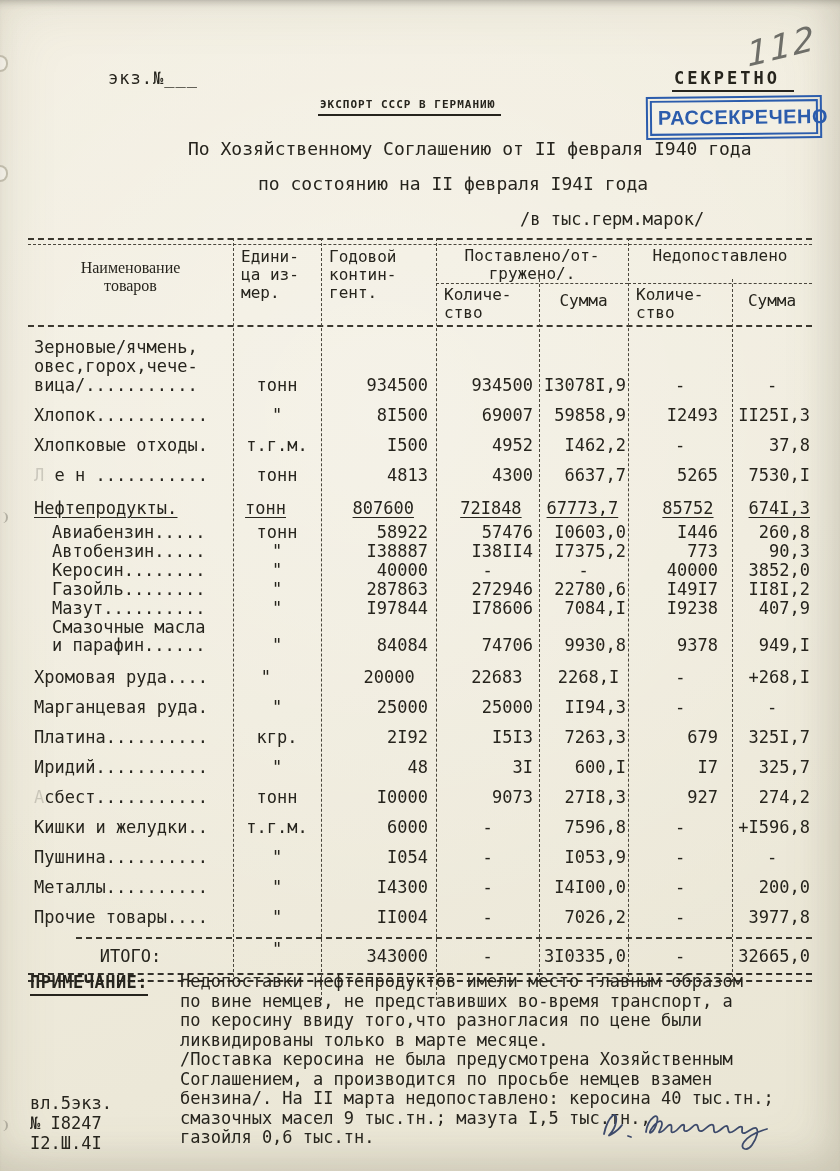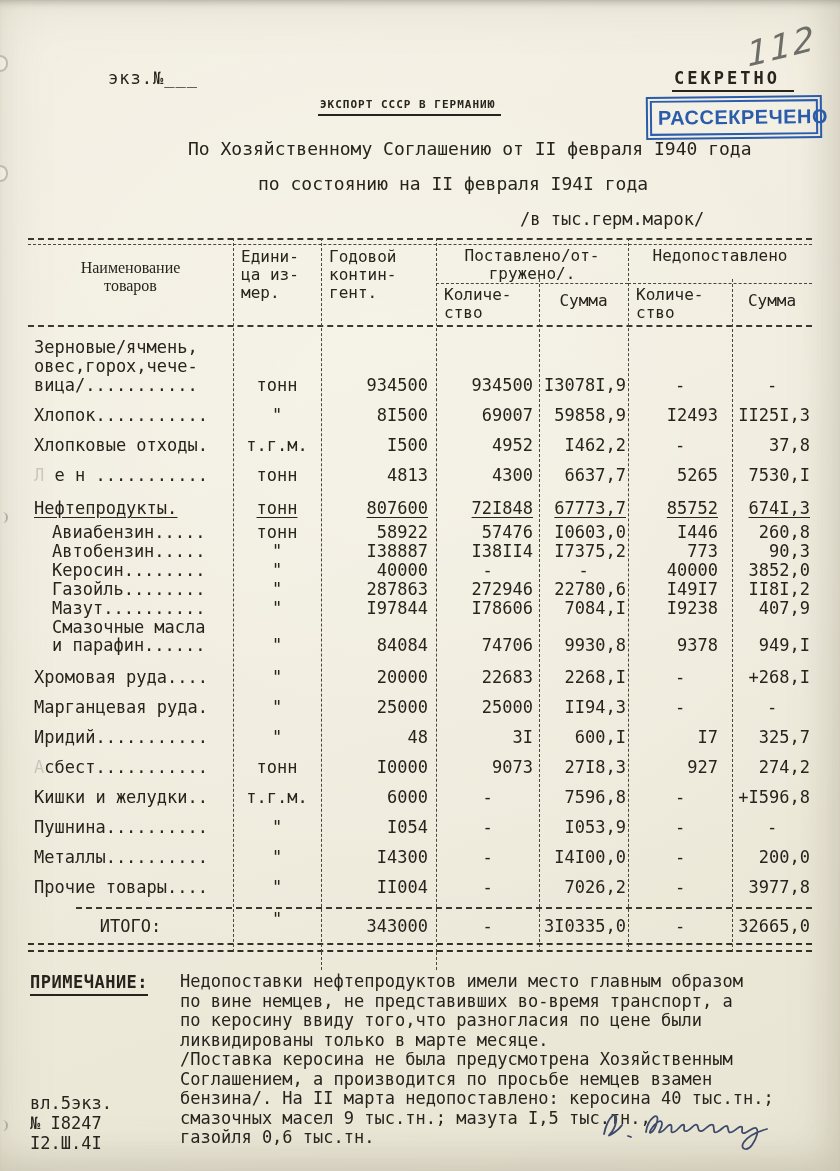--- a/index.html
+++ b/index.html
@@ -44,21 +44,21 @@
   .g-sub{display:flex;flex:1;}
   .g-sub .q{width:103px;padding:2px 0 0 8px;box-sizing:border-box;}
   .g2 .g-sub .q{width:104px;}
   .g-sub .s{flex:1;text-align:center;padding-top:8px;}
   .t-hsep{height:0;border-top:2px dashed #3b382f;}
   
   .t-body{font-size:17px;line-height:19px;padding-bottom:10px;}
   .t-row{display:flex;align-items:flex-end;margin-top:11px;}
   .t-row.tight{margin-top:1px;line-height:18px;}
   .t-row.fs{margin-top:5px;}
-  .t-row.gg{margin-top:14px;}
+  .t-row.gg{margin-top:14px;gap:12px;}
   .c{box-sizing:border-box;}
   .c.name{width:205px;padding-left:6px;}
   .c.name.indent{padding-left:24px;}
   .c.unit{width:88px;text-align:center;align-self:flex-start;}
   .t-row.ml .c.unit{align-self:flex-end;}
   .c.num{text-align:right;}
   .c.annual{width:115px;padding-right:8px;}
   .c.dq{width:103px;padding-right:6px;}
   .c.ds{width:89px;padding-right:2px;}
   .c.sq{width:104px;padding-right:14px;}
@@ -291,20 +291,31 @@
             </div>
             <div class="c unit">"</div>
             <div class="c num annual">25000</div>
             <div class="c num dq">25000</div>
             <div class="c num ds">II94,3</div>
             <div class="c num sq dash">-</div>
             <div class="c num ss dash">-</div>
           </div>
           <div class="t-row">
             <div class="c name">
+              <div class="nl">Платина..........</div>
+            </div>
+            <div class="c unit">кгр.</div>
+            <div class="c num annual">2I92</div>
+            <div class="c num dq">I5I3</div>
+            <div class="c num ds">7263,3</div>
+            <div class="c num sq">679</div>
+            <div class="c num ss">325I,7</div>
+          </div>
+          <div class="t-row">
+            <div class="c name">
               <div class="nl">Иридий...........</div>
             </div>
             <div class="c unit">"</div>
             <div class="c num annual">48</div>
             <div class="c num dq">3I</div>
             <div class="c num ds">600,I</div>
             <div class="c num sq">I7</div>
             <div class="c num ss">325,7</div>
           </div>
           <div class="t-row">

